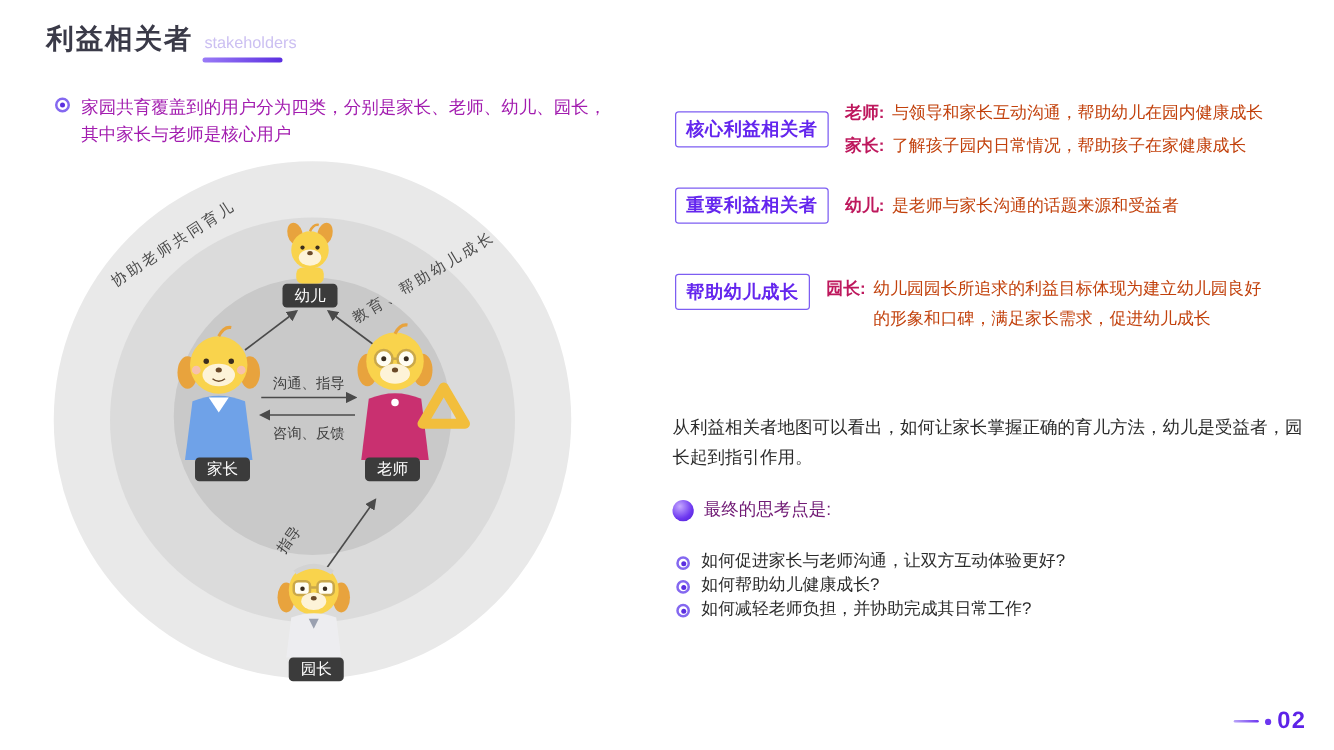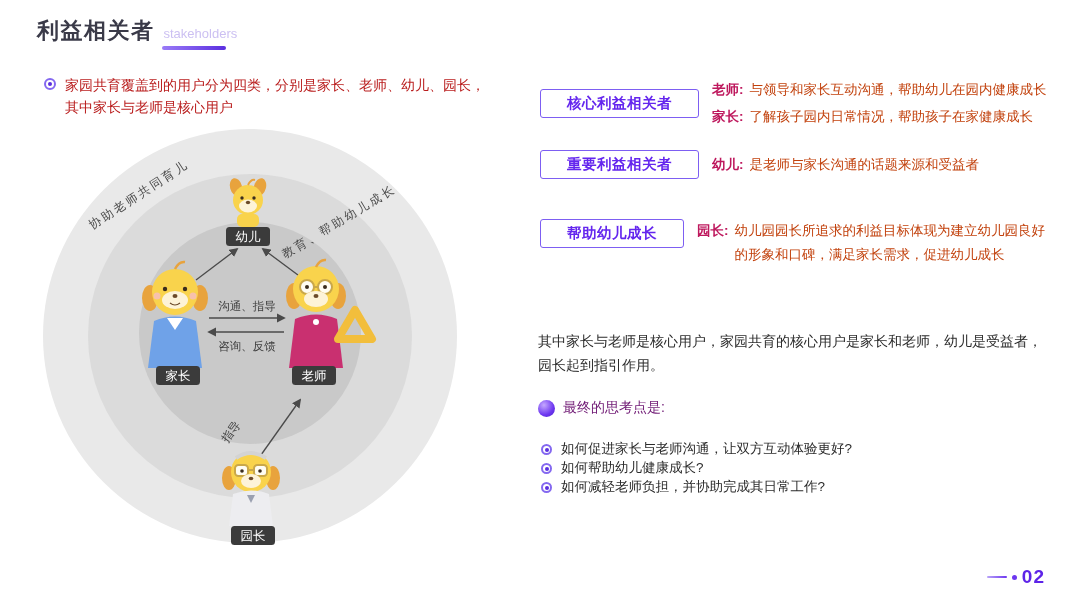--- a/index.html
+++ b/index.html
@@ -8,56 +8,56 @@
 
   
   .hdr{position:absolute;left:37px;top:16px;}
   .hdr h1{display:inline;margin:0;font-size:22px;font-weight:700;color:#3a3a48;letter-spacing:1.5px;}
   .subtitle{margin-left:9px;font-size:13px;color:#ccc0f2;}
   .title-underline{position:absolute;left:162px;top:46px;width:64px;height:3.5px;border-radius:2px;
     background:linear-gradient(90deg,#9a7bf7,#5b2fe0);}
 
   
   .intro{position:absolute;left:44px;top:74px;display:flex;gap:9px;}
-  .intro p{margin:0;width:424px;font-size:14px;line-height:1.6;color:#b91c1c;}
+  .intro p{margin:0;width:424px;font-size:14px;line-height:1.6;color:#a21caf;}
   .dot{width:12px;height:12px;border:2px solid #8468f0;border-radius:50%;position:relative;flex:none;box-sizing:border-box;}
   .dot::after{content:"";position:absolute;inset:2px;border-radius:50%;background:#5b2fe0;}
   .intro .dot{margin-top:4px;}
 
   
   .map{position:absolute;left:28px;top:128px;}
   .map text{font-family:"Liberation Sans","DejaVu Sans",sans-serif;}
   .edge-label{font-size:11.5px;fill:#3e3e3e;text-anchor:middle;}
   .edge-label-rot{font-size:12px;fill:#4a4a4a;letter-spacing:2.5px;text-anchor:middle;}
   .nrect{fill:#3b3b3b;}
   .ntext{fill:#ffffff;font-size:12.5px;text-anchor:middle;}
   .edge{stroke:#4a4a4a;stroke-width:1.3;fill:none;}
 
   
   .group-row{position:absolute;left:540px;display:flex;}
   .row1{top:76px;align-items:center;}
   .row2{top:150px;align-items:center;}
   .row3{top:219px;align-items:flex-start;}
-  .cat-box{flex:none;padding:4px 26px;border:1px solid #7d5ef2;border-radius:3px;color:#6426ee;
+  .cat-box{flex:none;padding:4px 8px;border:1px solid #7d5ef2;border-radius:3px;color:#6426ee;
     font-weight:700;font-size:14.5px;letter-spacing:.5px;white-space:nowrap;}
   .defs{margin-left:13px;width:360px;}
   .def{display:flex;margin:0;font-size:13.5px;line-height:27px;}
   .row2 .def,.row3 .def{line-height:24px;}
   .role{color:#be185d;font-weight:700;margin-right:6px;white-space:nowrap;}
   .desc{color:#c2410c;flex:1;}
 
   .summary{position:absolute;left:538px;top:330px;width:508px;margin:0;font-size:14px;line-height:1.7;color:#2b2b2b;}
 
   .thoughts-heading{position:absolute;left:538px;top:399px;display:flex;align-items:center;gap:8px;
     font-size:14px;color:#701a75;}
   .bulb{width:17px;height:17px;border-radius:50%;flex:none;
     background:radial-gradient(circle at 35% 30%,#c5a8ff,#6d37f0 60%,#4d1fd0);}
 
   .thought-list{position:absolute;left:541px;top:441px;margin:0;padding:0;list-style:none;}
-  .thought-list li{display:flex;gap:9px;align-items:center;font-size:13.5px;color:#2b2b2b;
+  .thought-list li{display:flex;gap:9px;align-items:flex-end;font-size:13.5px;color:#2b2b2b;
     line-height:15px;margin-bottom:4px;}
   .thought-list .dot{width:11px;height:11px;margin-top:2px;}
   .thought-list .dot::after{inset:1.5px;}
 
   .page-footer{position:absolute;right:22px;bottom:12px;display:flex;align-items:center;gap:5px;}
   .pg-line{width:20px;height:2px;border-radius:1px;background:linear-gradient(90deg,#b9a4f8,#6d37f0);}
   .pg-dot{width:5px;height:5px;border-radius:50%;background:#6d37f0;}
   .pg-num{font-size:19px;font-weight:700;color:#5d23e8;letter-spacing:1px;}
 </style>
 </head>
@@ -205,21 +205,21 @@
   <div class="group-row row3">
     <div class="cat-box">帮助幼儿成长</div>
     <div class="defs">
       <p class="def">
         <span class="role">园长:</span>
         <span class="desc">幼儿园园长所追求的利益目标体现为建立幼儿园良好的形象和口碑，满足家长需求，促进幼儿成长</span>
       </p>
     </div>
   </div>
 
-  <p class="summary">其中家长与老师是核心用户，家园共育的核心用户是家长和老师，幼儿是受益者，园长起到指引作用。</p>
+  <p class="summary">从利益相关者地图可以看出，如何让家长掌握正确的育儿方法，幼儿是受益者，园长起到指引作用。</p>
 
   <div class="thoughts-heading">
     <span class="bulb"></span>
     <span>最终的思考点是:</span>
   </div>
 
   <ul class="thought-list">
     <li>
       <span class="dot"></span>
       <span>如何促进家长与老师沟通，让双方互动体验更好?</span>

